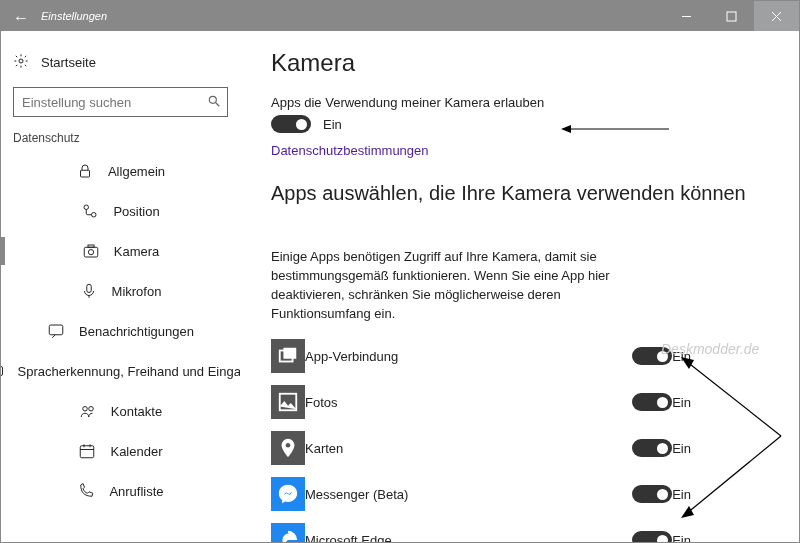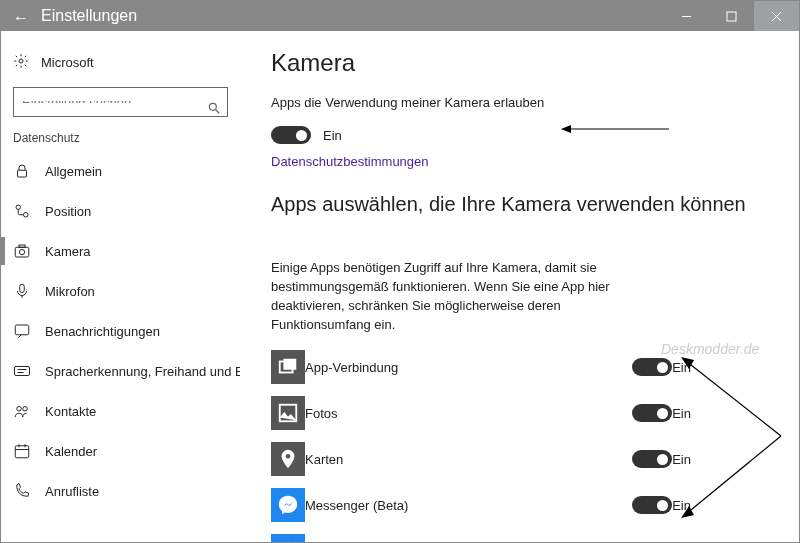--- a/index.html
+++ b/index.html
@@ -1,42 +1,42 @@
 <!DOCTYPE html>
 <html><head>
 <meta charset="utf-8">
 <style>
   * { box-sizing: border-box; }
   html, body { margin:0; padding:0; font-family: "Segoe UI", Arial, sans-serif; font-size:13px; color:#222; background:#fff; }
   .window { width:800px; height:543px; border:1px solid #888; display:flex; flex-direction:column; overflow:hidden; position:relative; }
   .titlebar { height:30px; background:#888; display:flex; align-items:center; color:#fff; }
   .titlebar .back { width:40px; text-align:center; font-size:16px; }
-  .titlebar .title { flex:1; font-size:16px; }
+  .titlebar .title { flex:1; font-size:11px;font-style:italic; }
   .titlebar .btn { width:45px; height:30px; display:flex; align-items:center; justify-content:center; }
   .titlebar .btn.close { background:#9fa0a1; }
   .titlebar svg { stroke:#fff; }
   .body { flex:1; display:flex; overflow:hidden; }
   .sidebar { width:240px; border-right:1px solid #fff; padding:14px 0 0 0; overflow-y:auto; scrollbar-width:thin; }
   .sidebar::-webkit-scrollbar { width:16px; }
   .sidebar::-webkit-scrollbar-thumb { background:#c0c0c0; }
   .sidebar::-webkit-scrollbar-track { background:#f0f0f0; }
   .home { display:flex; align-items:center; height:34px; padding:0 12px; gap:12px; }
   .home svg { width:16px; height:16px; }
-  .searchbox { margin:8px 12px 10px 12px; height:30px; border:1px solid #666; display:flex; padding:13px 6px; }
+  .searchbox { margin:8px 12px 10px 12px; height:30px; border:1px solid #666; display:flex; align-items:center; padding:13px 6px; }
   .searchbox input { flex:1; border:none; outline:none; font-size:13px; background:transparent; }
   .section-label { padding:4px 12px 6px 12px; color:#444; font-size:12px; }
-  .navitem { display:flex; align-items:center; height:40px; padding:0 12px; gap:14px; cursor:pointer; white-space:nowrap; overflow:hidden; text-overflow:ellipsis; }
+  .navitem { display:flex; align-items:center; height:40px; padding:0 12px; gap:14px; cursor:pointer; white-space:nowrap; overflow:hidden; text-overflow:ellipsis;justify-content:center; }
   .navitem.selected { position:relative; }
   .navitem.selected::before { content:""; position:absolute; left:0; top:6px; bottom:6px; width:4px; background:#888; }
   .navicon { width:18px; height:18px; display:flex; align-items:center; justify-content:center; }
   .navicon svg { width:18px; height:18px; stroke:#222; fill:none; stroke-width:1.3; }
   .content { flex:1; padding:18px 30px 0 30px; overflow-y:auto; position:relative; }
   .content h1 { font-weight:300; font-size:24px; margin:0 0 18px 0; }
   .content h2 { font-weight:300; font-size:20px; margin:22px 0 14px 0; line-height:1.3; }
-  .subtext { font-size:13px; margin:0 0 16px 0; }
+  .subtext { font-size:13px; margin:0 0 5px 0; }
   .link { font-size:13px; margin:10px 0; color:#4c1d95; }
   .toggle-row { display:flex; align-items:center; gap:12px; margin-bottom:6px; }
   .toggle { width:40px; height:18px; border-radius:9px; background:#333; position:relative; cursor:pointer; }
   .toggle .knob { width:11px; height:11px; border-radius:50%; background:#fff; position:absolute; top:3.5px; right:4px; }
   .toggle-label { font-size:13px; }
   .desc { font-size:13px; line-height:1.45; max-width:360px; margin-bottom:16px;margin-top:42px; }
   .applist { display:flex; flex-direction:column; gap:12px; max-width:420px; }
   .approw { display:flex; align-items:center; }
   .appicon { width:34px; height:34px; background:#555; display:flex; align-items:center; justify-content:center; }
   .appicon svg { width:22px; height:22px; fill:#fff; }
@@ -69,21 +69,21 @@
       </div>
   </div>
 
   <div class="body">
     <div class="sidebar">
       <div class="home">
         <span><svg viewBox="0 0 24 24" fill="none" stroke="#222" stroke-width="1.5">
               <circle cx="12" cy="12" r="3"></circle>
               <path d="M12 2v3M12 19v3M4.2 4.2l2.1 2.1M17.7 17.7l2.1 2.1M2 12h3M19 12h3M4.2 19.8l2.1-2.1M17.7 6.3l2.1-2.1"></path>
             </svg></span>
-        <span>Microsoft</span>
+        <span>Startseite</span>
       </div>
       <div class="searchbox">
         <input placeholder="Einstellung suchen" style="">
         <span><svg width="14" height="14" viewBox="0 0 24 24" fill="none" stroke="#666" stroke-width="2">
               <circle cx="10" cy="10" r="6"></circle>
               <line x1="15" y1="15" x2="21" y2="21"></line>
             </svg></span>
       </div>
       <div class="section-label">Datenschutz</div>
       <div id="navlist">

